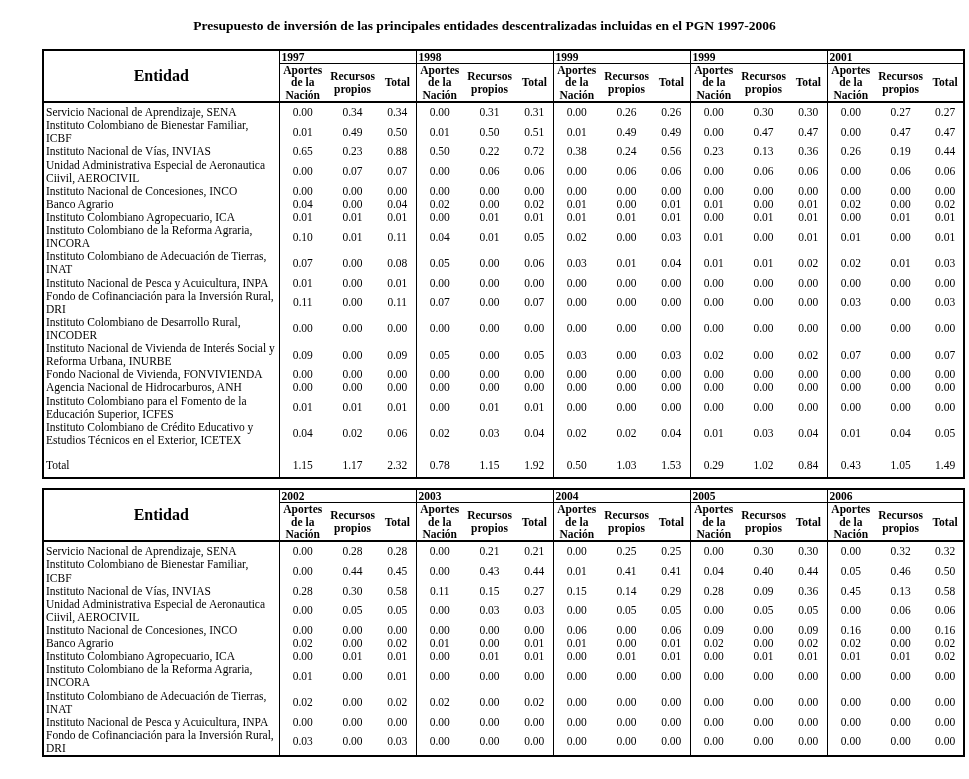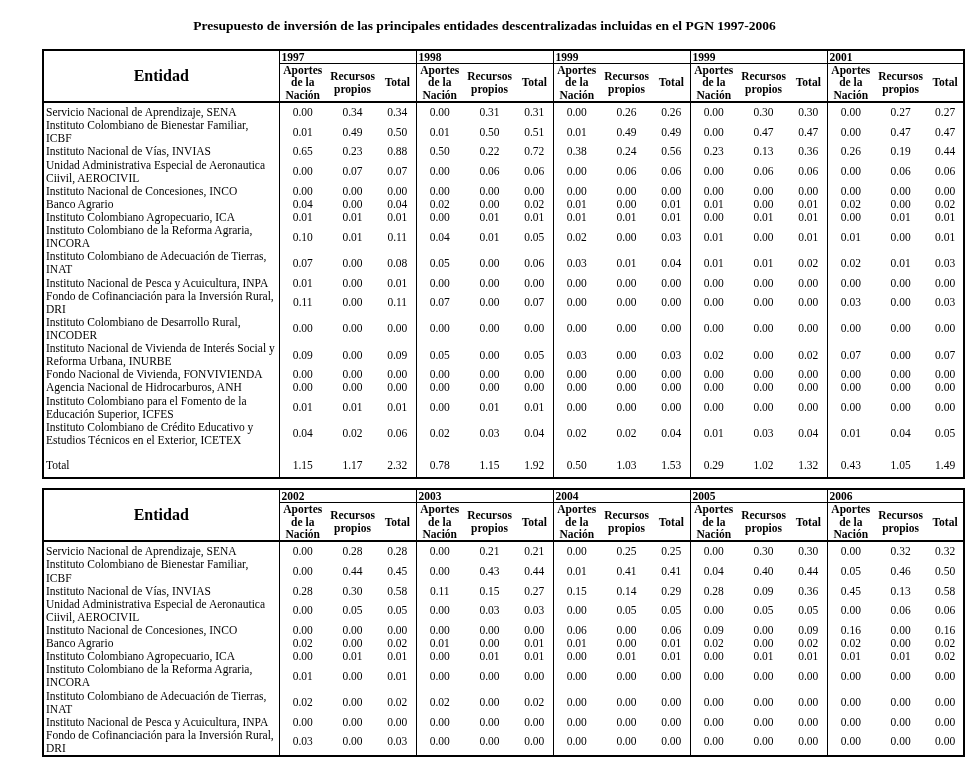--- a/index.html
+++ b/index.html
@@ -438,21 +438,21 @@
           <td class="num c1">1.17</td>
           <td class="num c2">2.32</td>
           <td class="num c0">0.78</td>
           <td class="num c1">1.15</td>
           <td class="num c2">1.92</td>
           <td class="num c0">0.50</td>
           <td class="num c1">1.03</td>
           <td class="num c2">1.53</td>
           <td class="num c0">0.29</td>
           <td class="num c1">1.02</td>
-          <td class="num c2">1.32</td>
+          <td class="num c2">0.84</td>
           <td class="num c0">0.43</td>
           <td class="num c1">1.05</td>
           <td class="num c2">1.49</td>
         </tr>
       </tbody>
     </table>
   <table class="budget">
       <colgroup>
         <col style="width: 236px;">
         <col style="width: 47px;">

